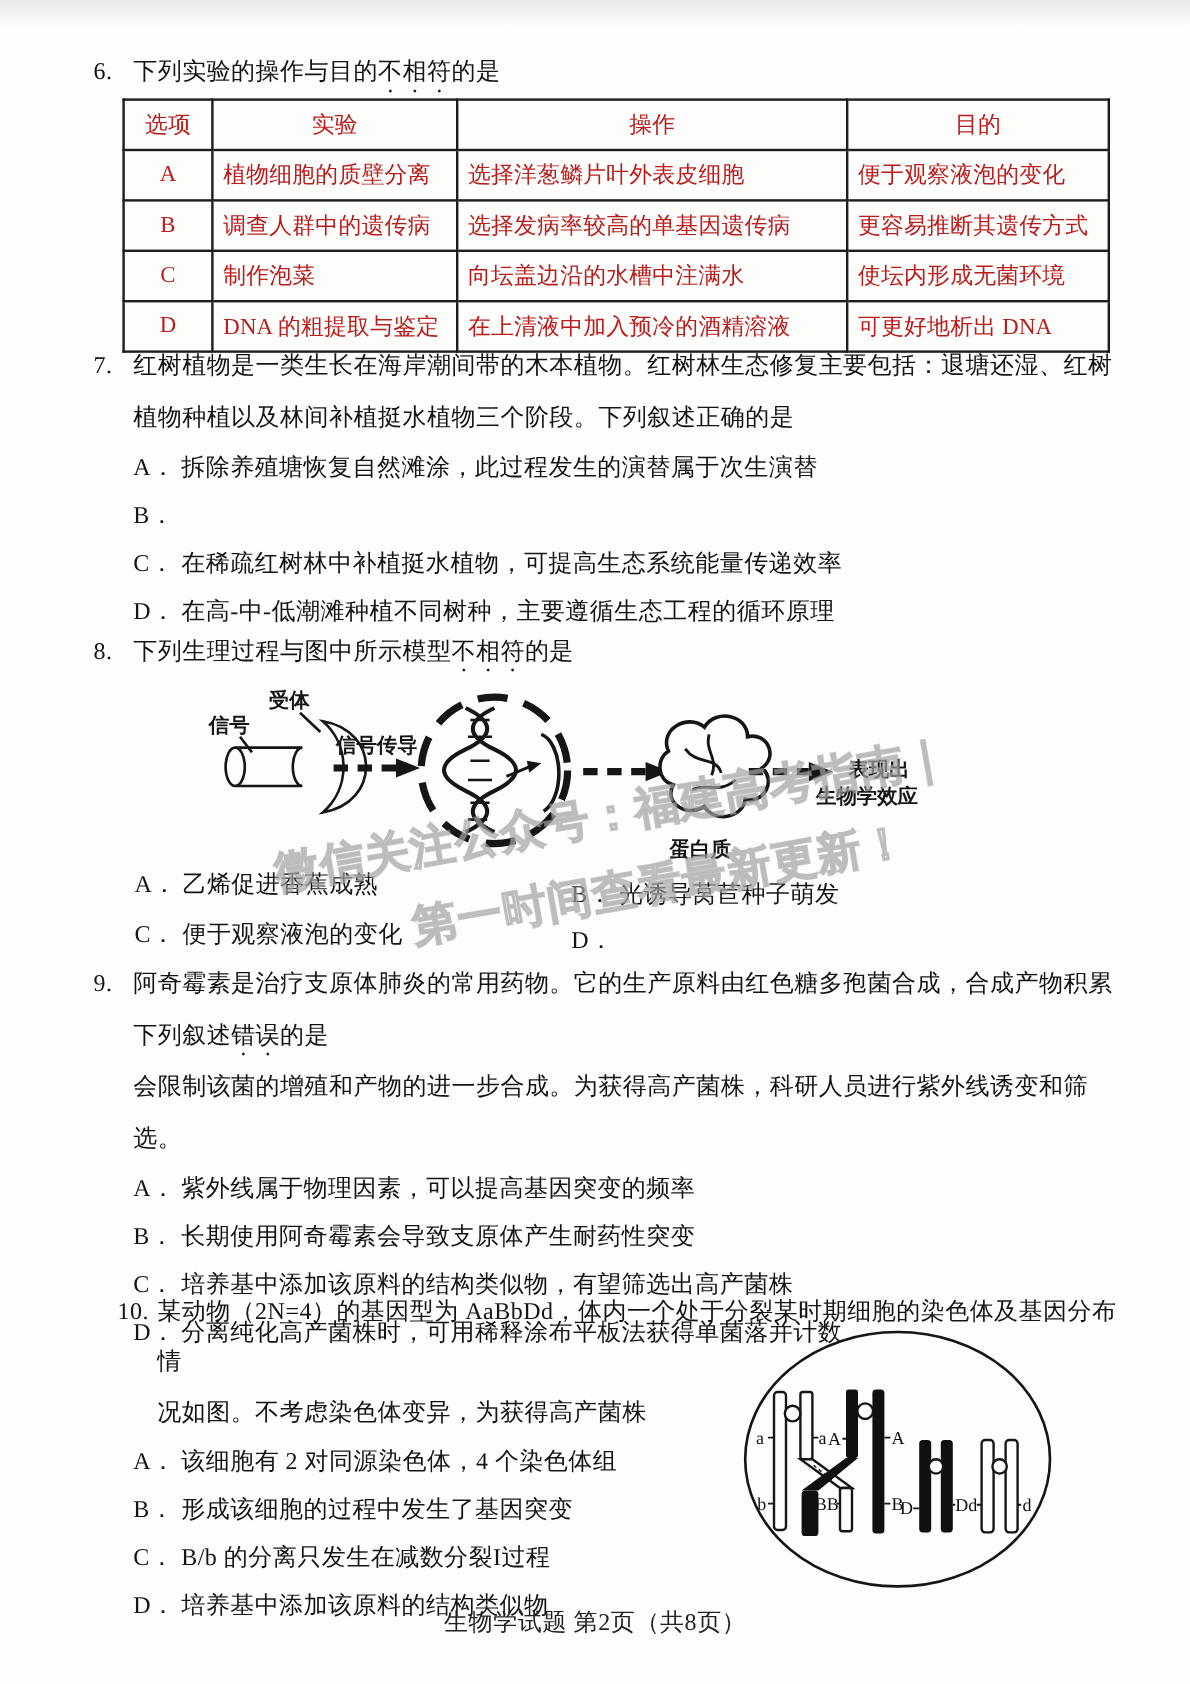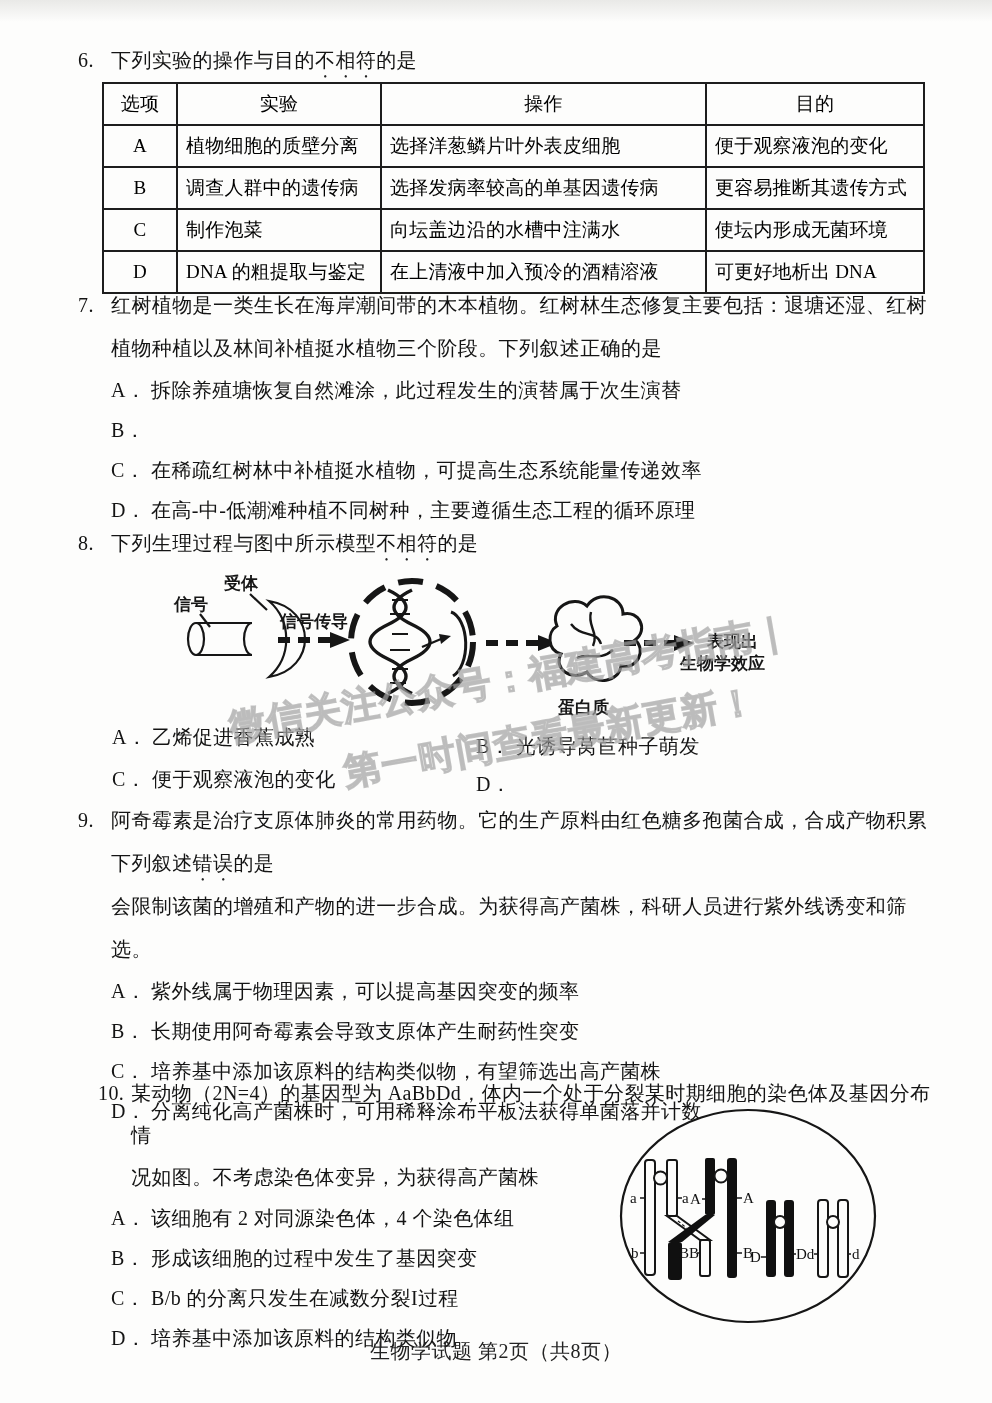--- a/index.html
+++ b/index.html
@@ -12,21 +12,21 @@
   .srow{display:flex;line-height:43px;}
   .srow.single{line-height:36px;}
   .qnum{flex:0 0 33px;}
   .cont{padding-left:33px;line-height:43px;}
   .q10 .srow,.q10 .cont{line-height:42px;margin-left:20px;}
   .opt{display:flex;line-height:40px;padding-left:33px;}
   .olab{flex:0 0 40px;}
   .emph{-webkit-text-emphasis:filled dot #222;-webkit-text-emphasis-position:under right;
         text-emphasis:filled dot #222;text-emphasis-position:under right;}
   .qtable{position:absolute;left:102px;top:82px;border-collapse:collapse;
-          font-size:19px;letter-spacing:0.2px;color:#000000;}
+          font-size:19px;letter-spacing:0.2px;color:#b91c1c;}
   .qtable td{border:2px solid #1d1d1d;height:40px;padding:0 8px;background:#fdfdfc;}
   .qtable td.hd{text-align:center;}
   .qtable td.copt{text-align:center;}
   .opt8{position:absolute;display:flex;font-size:20px;line-height:30px;letter-spacing:0.4px;}
   .dg8{position:absolute;left:150px;top:570px;width:720px;height:150px;}
   .dg10{position:absolute;left:615px;top:1103px;width:264px;height:222px;}
   .dlab{font-family:"Liberation Sans","DejaVu Sans",sans-serif;font-weight:bold;
         font-size:17px;fill:#161616;}
   .clab{font-family:"Liberation Serif","DejaVu Serif",serif;font-size:15px;fill:#111;}
   .footer{position:absolute;left:0;top:1338px;width:992px;text-align:center;

